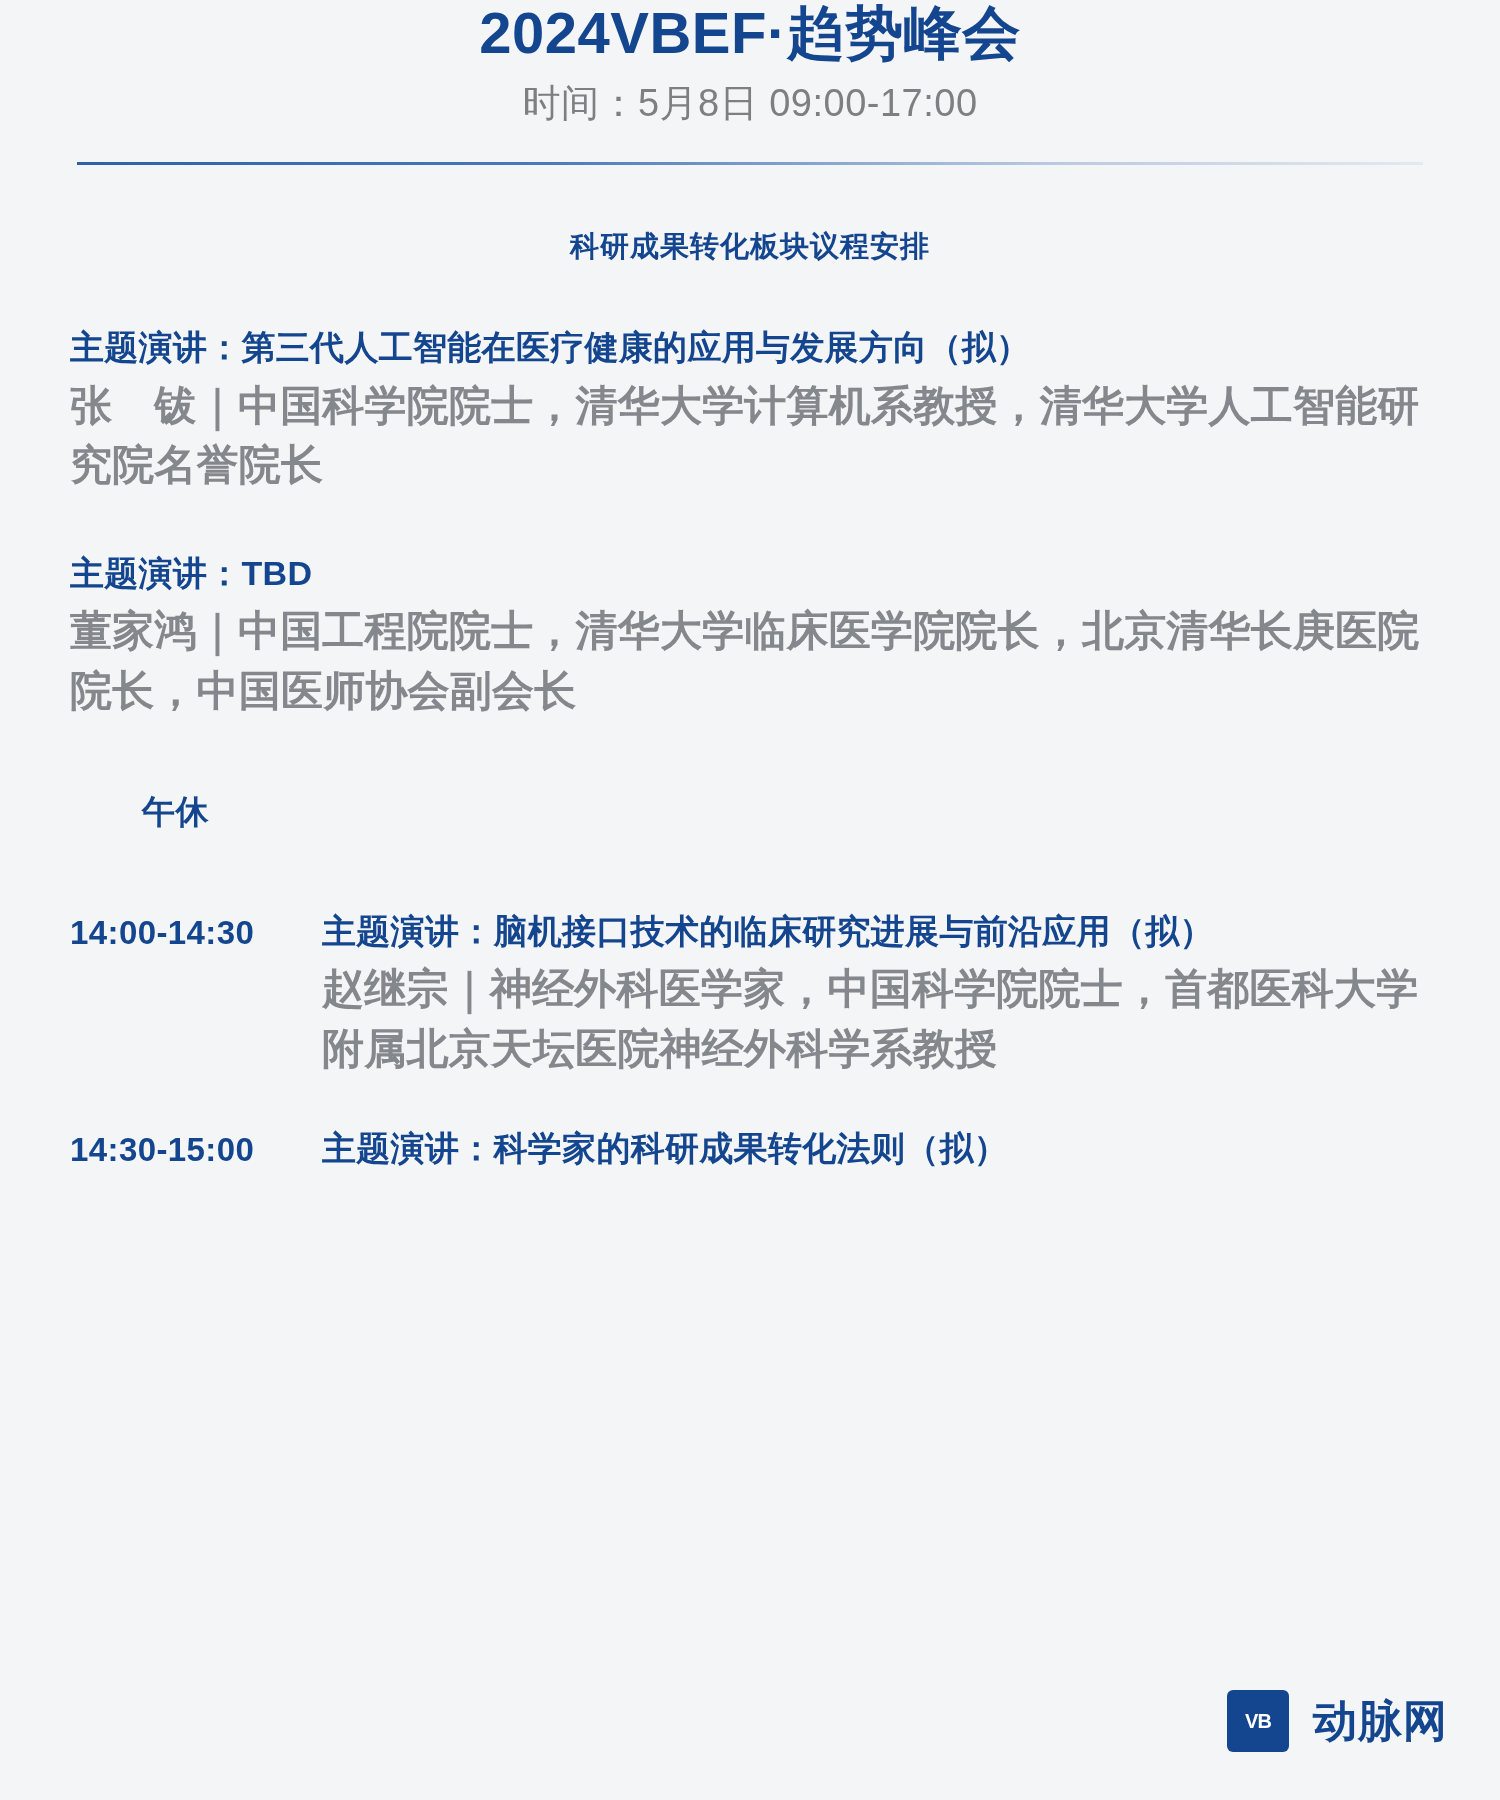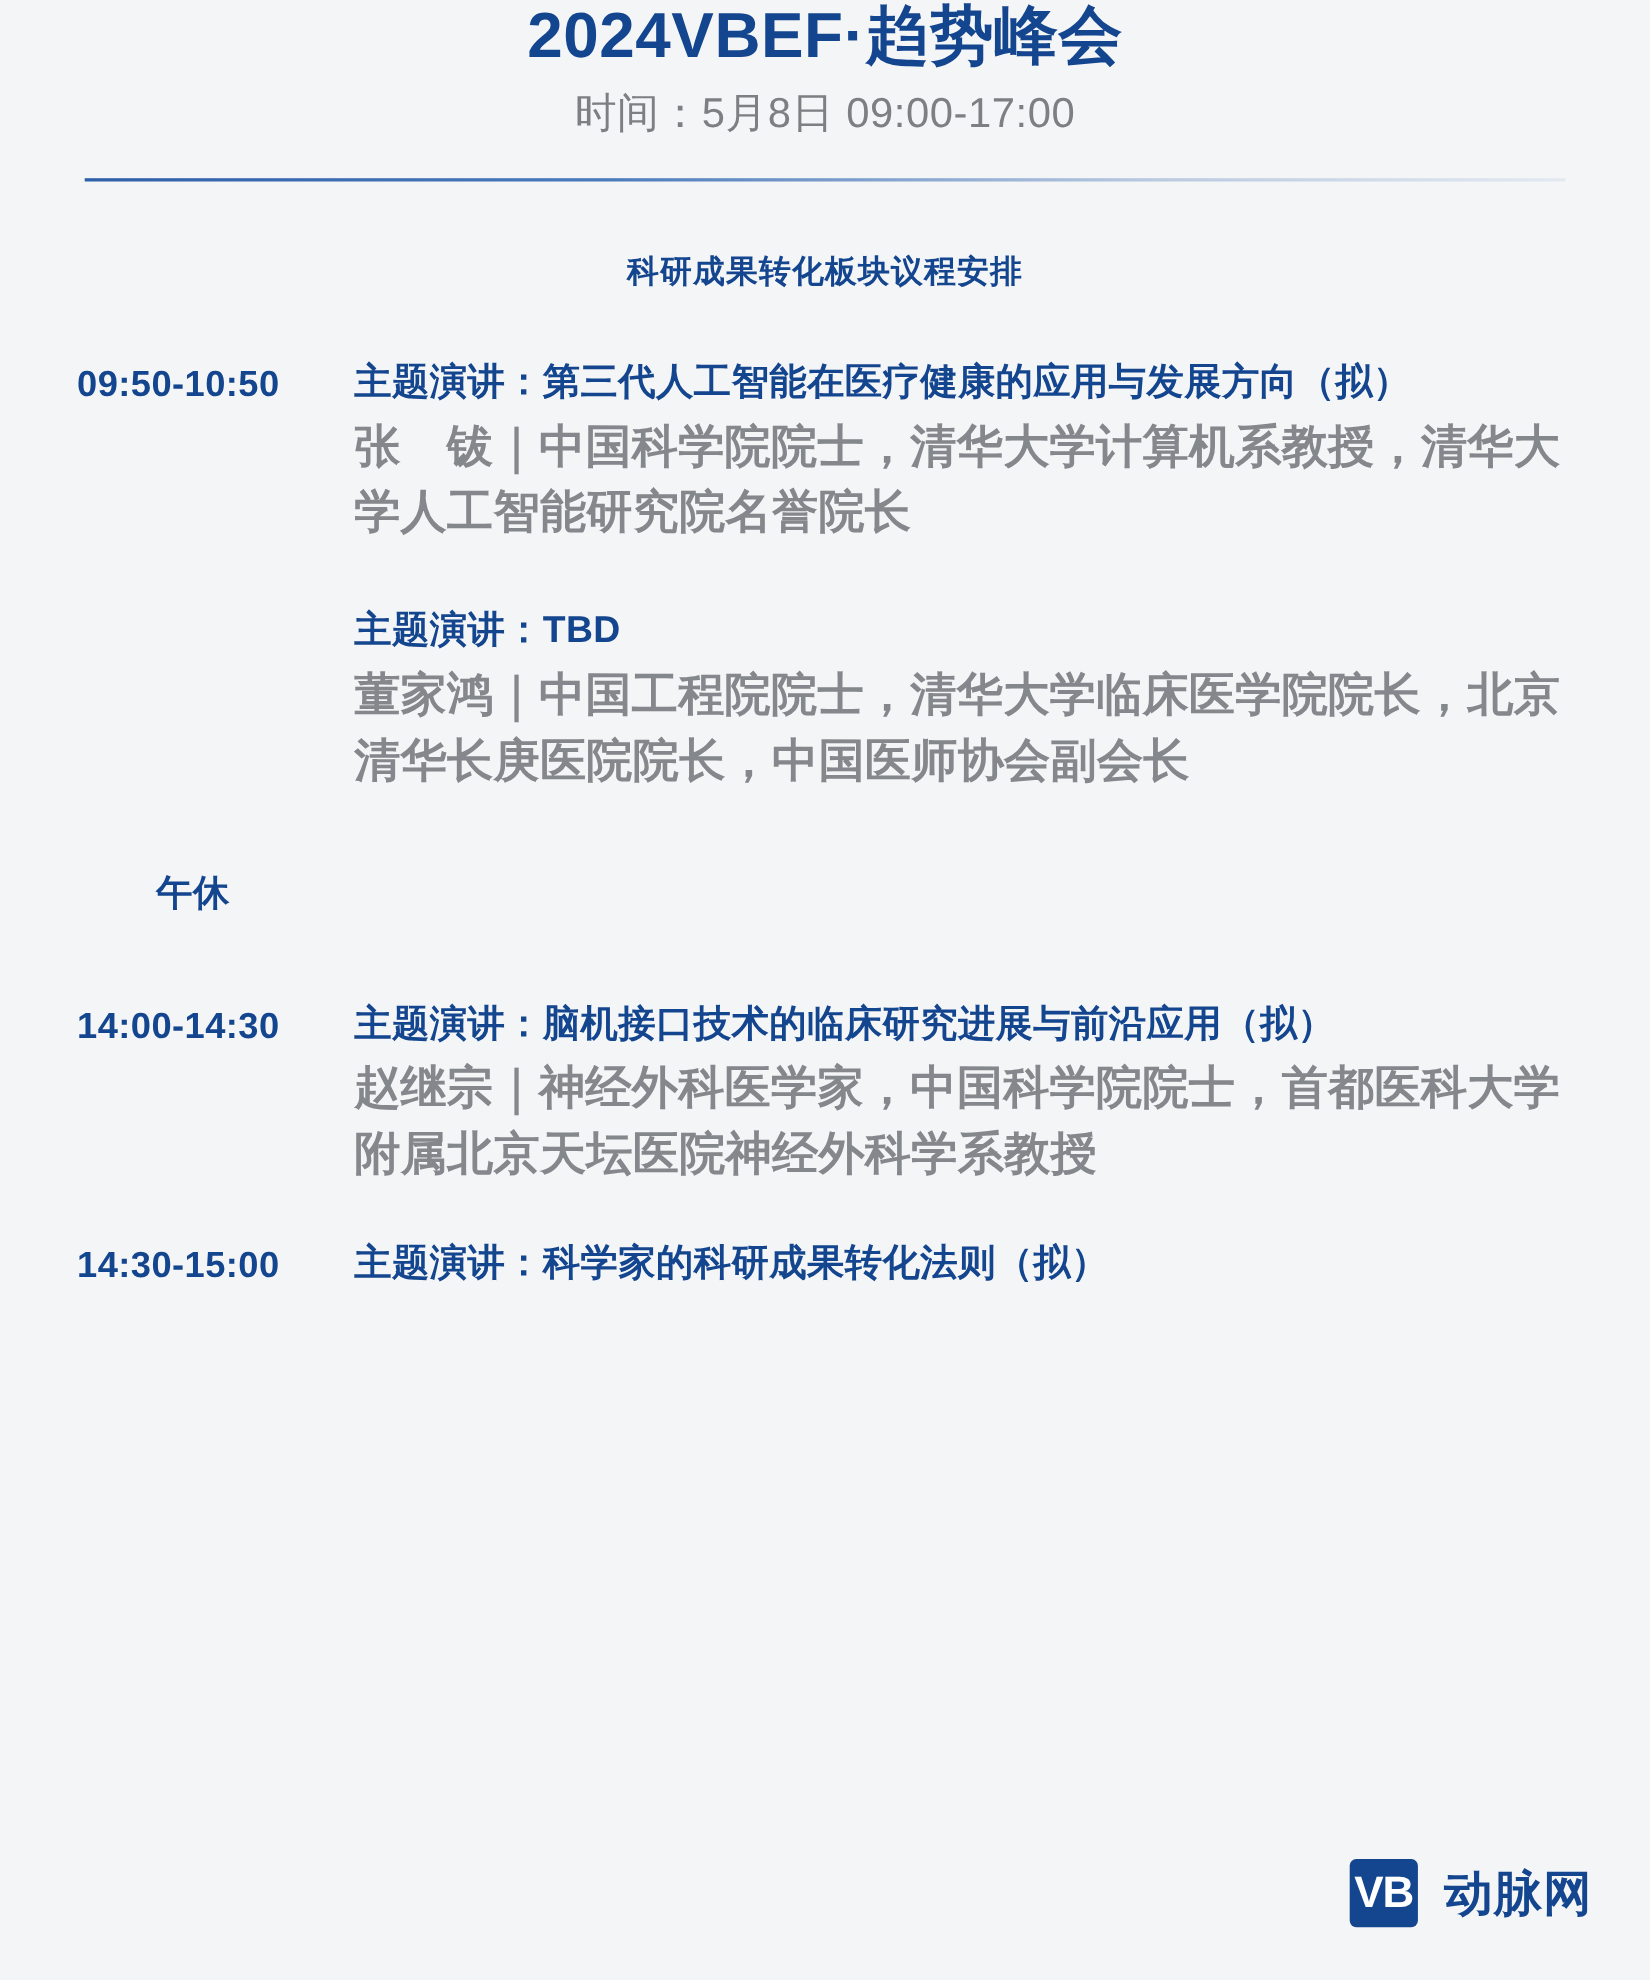--- a/index.html
+++ b/index.html
@@ -119,21 +119,21 @@
   }
   .logo-mark {
     width: 62px;
     height: 62px;
     background: #14458f;
     border-radius: 6px;
     display: flex;
     align-items: center;
     justify-content: center;
     color: #ffffff;
-    font-size: 40px;
+    font-size: 20px;
     font-weight: 700;
     letter-spacing: -1px;
   }
   .logo-text {
     margin-left: 24px;
     font-size: 44px;
     font-weight: 700;
     color: #14458f;
     letter-spacing: 1px;
   }
@@ -148,21 +148,20 @@
     <div class="event-time">时间：5月8日 09:00-17:00</div>
   </div>
 
   <div class="divider"></div>
 
   <div class="section-title">科研成果转化板块议程安排</div>
 
   <div class="agenda">
 
     <div class="agenda-row">
-      <div class="time-col">09:50-10:50</div>
       <div class="detail-col">
         <div class="talk">
           <div class="talk-title">主题演讲：第三代人工智能在医疗健康的应用与发展方向（拟）</div>
           <div class="talk-speaker">张　钹｜中国科学院院士，清华大学计算机系教授，清华大学人工智能研究院名誉院长</div>
         </div>
         <div class="talk">
           <div class="talk-title">主题演讲：TBD</div>
           <div class="talk-speaker">董家鸿｜中国工程院院士，清华大学临床医学院院长，北京清华长庚医院院长，中国医师协会副会长</div>
         </div>
       </div>

